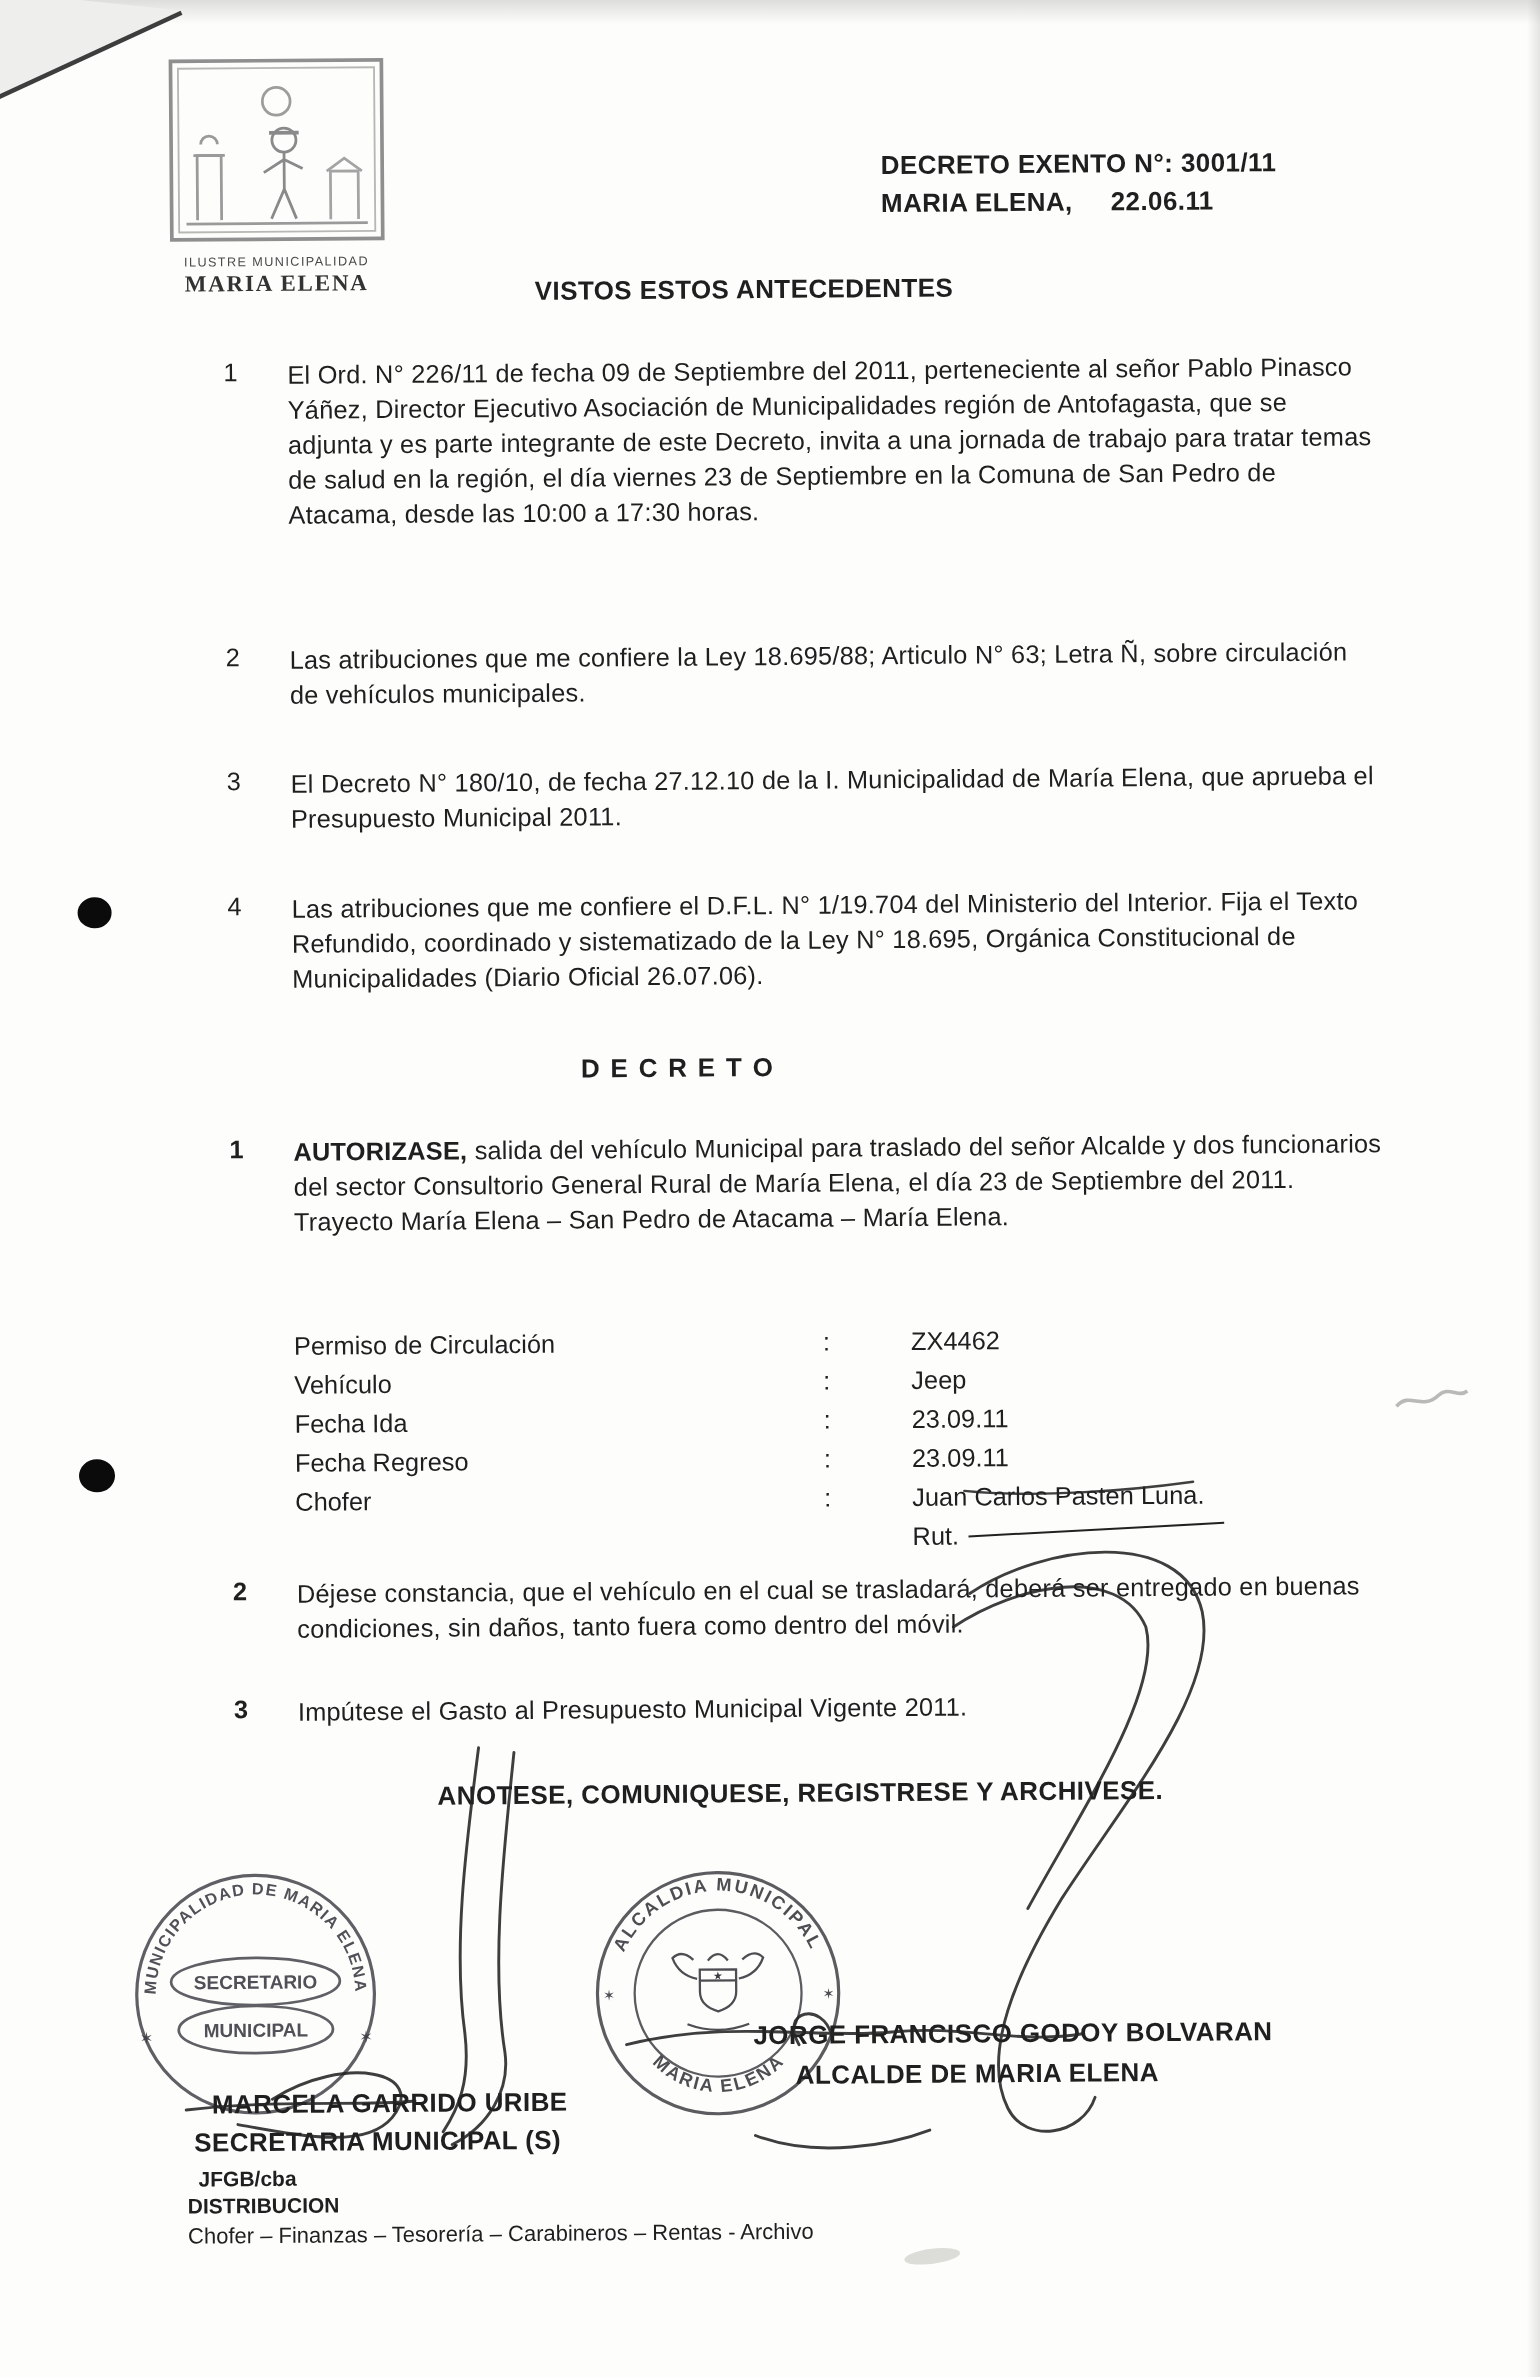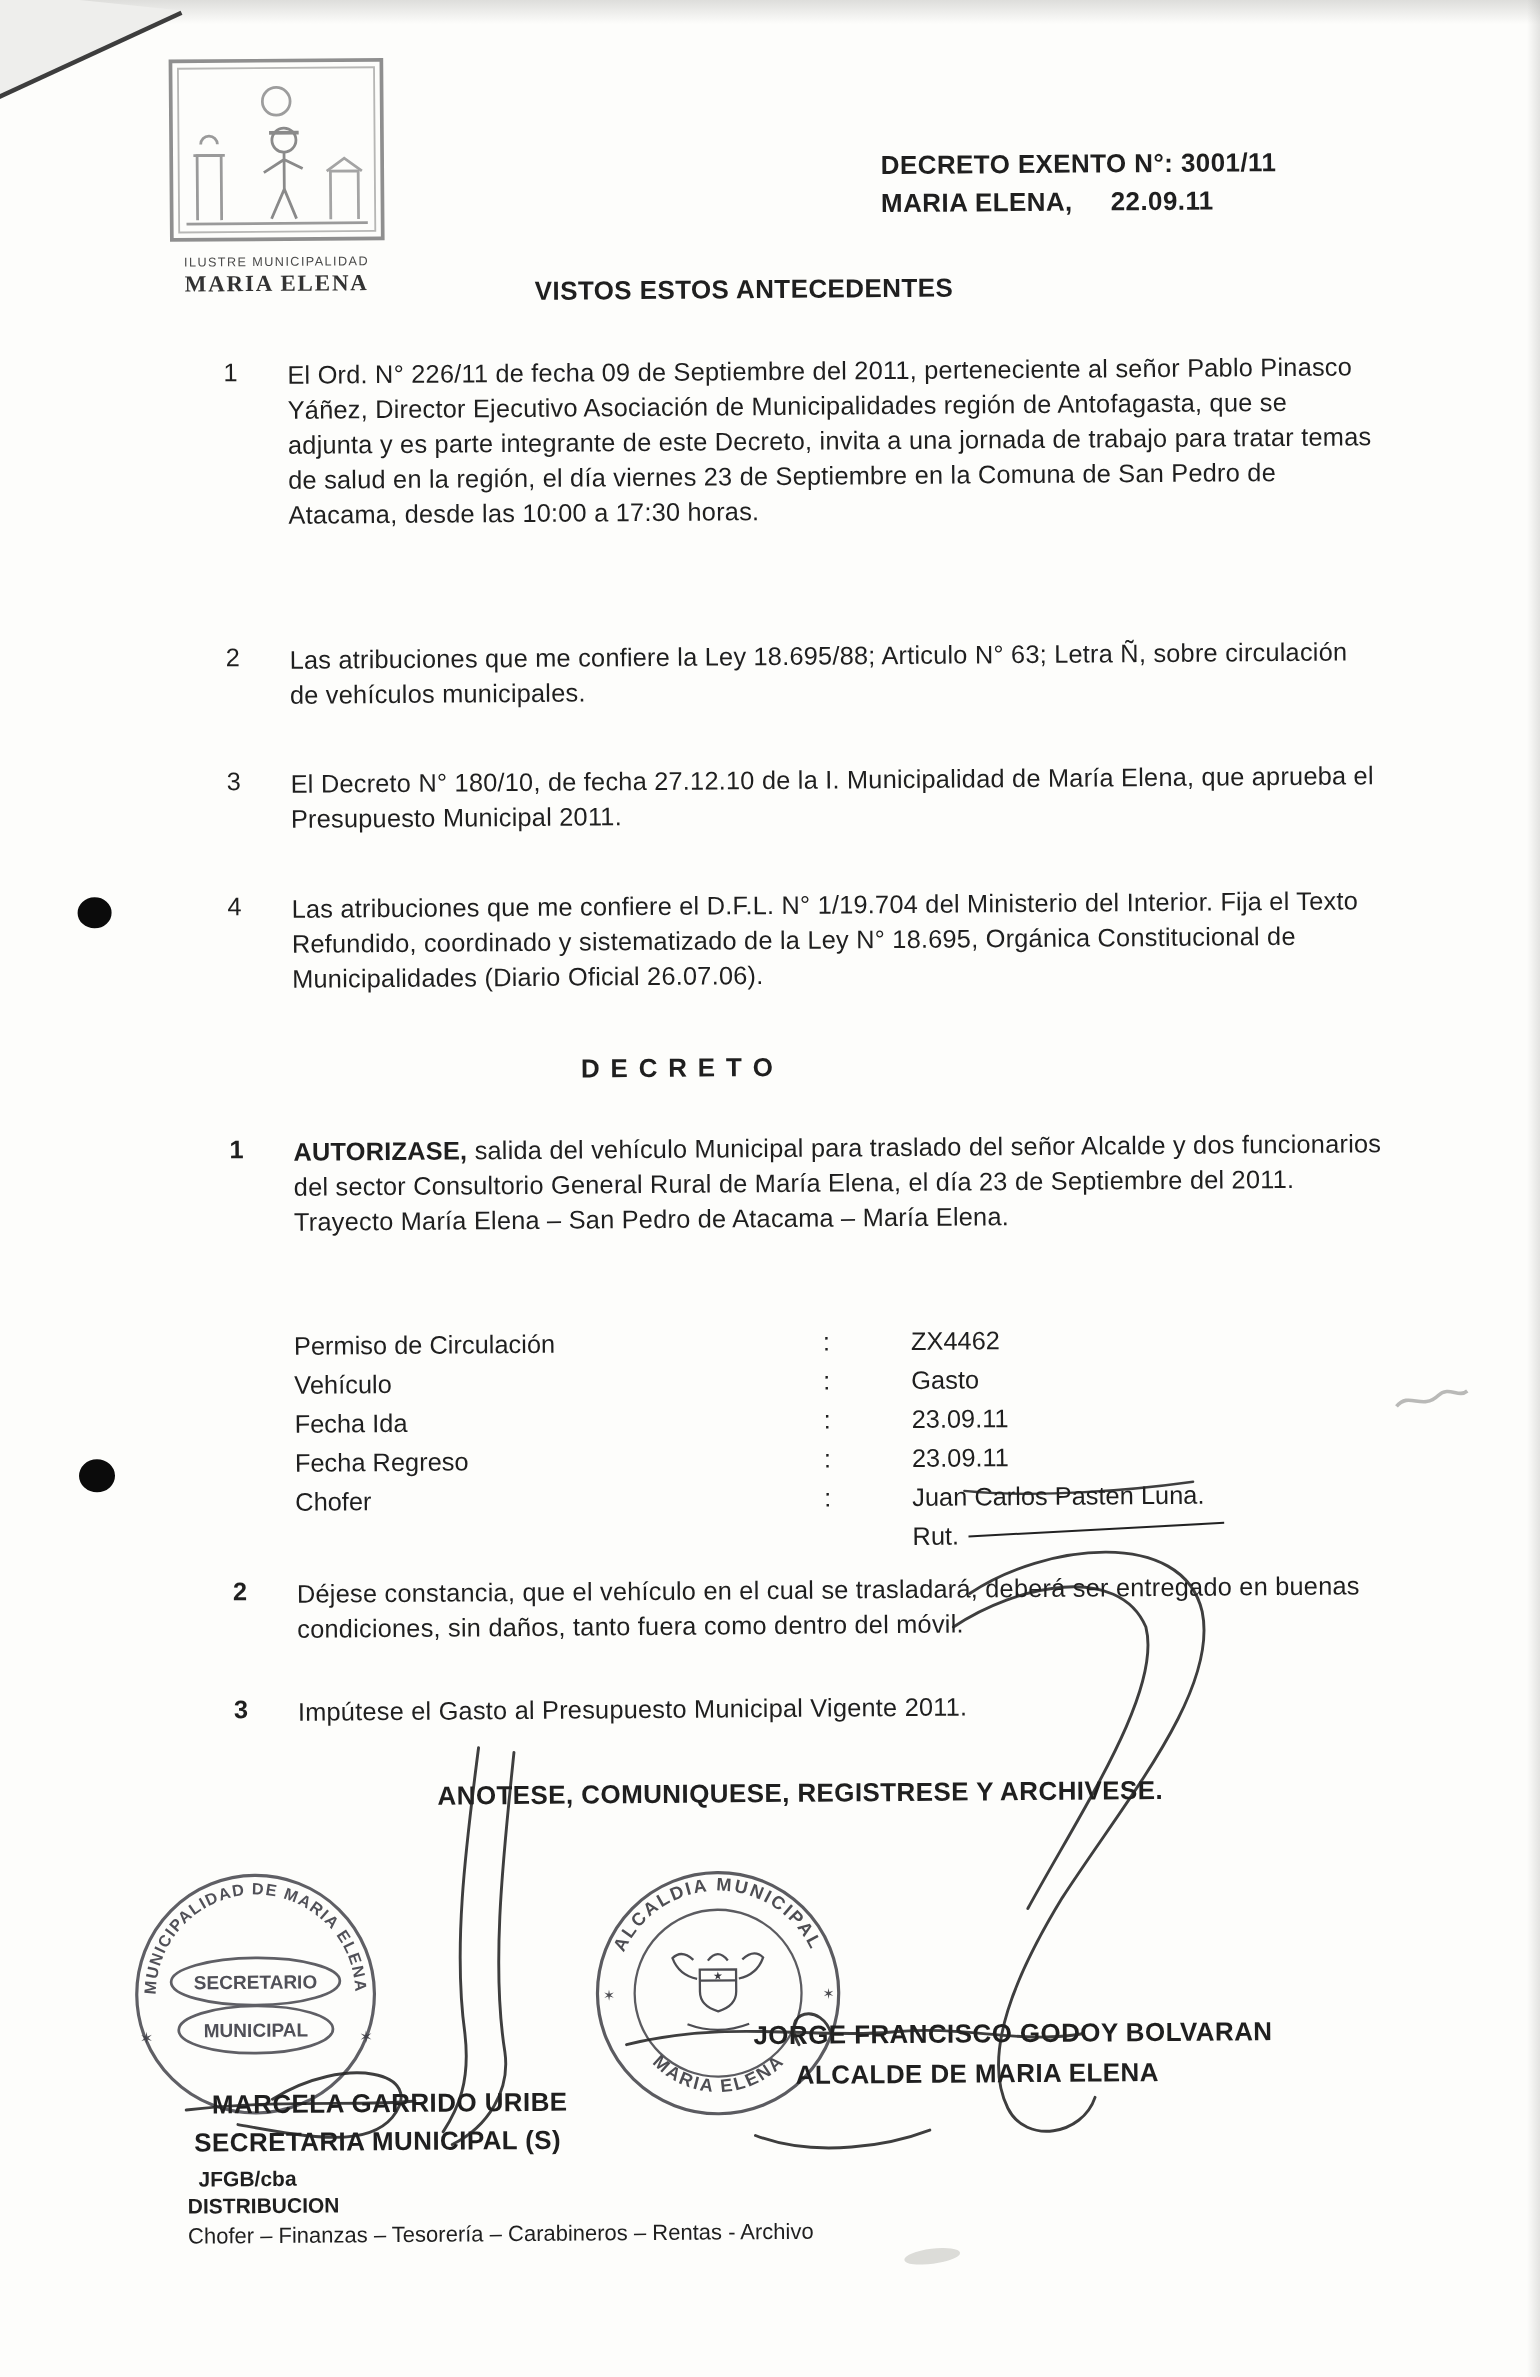--- a/index.html
+++ b/index.html
@@ -65,21 +65,21 @@
       <path d="M178 178 v-52 h30 v52" fill="none" stroke="#a4a4a4" stroke-width="3"></path>
       <path d="M174 126 l19 -14 19 14" fill="none" stroke="#a4a4a4" stroke-width="3"></path>
       <path d="M22 182 h196" stroke="#9a9a9a" stroke-width="3" fill="none"></path>
     </svg>
     <div class="abs caption-top" style="left:147px;top:251px;width:272px;text-align:center">ILUSTRE MUNICIPALIDAD</div>
     <div class="abs caption-main" style="left:147px;top:267px;width:272px;text-align:center">MARIA ELENA</div>
 
     <div class="abs hline" style="left:888px;top:151px">DECRETO EXENTO N°: 3001/11</div>
     <div class="abs" style="left:888px;top:189px;display:flex;gap:38px">
       <span class="hline">MARIA ELENA,</span>
-      <span class="hline">22.09.11</span>
+      <span class="hline">22.06.11</span>
     </div>
 
     <div class="abs hline" style="left:541px;top:274px">VISTOS ESTOS ANTECEDENTES</div>
 
     <div class="item" style="top:354px">
       <div class="num">1</div>
       <div class="txt para">El Ord.  N°  226/11 de fecha 09 de Septiembre  del 2011, perteneciente al señor Pablo Pinasco Yáñez, Director Ejecutivo Asociación de Municipalidades región de Antofagasta,  que se adjunta y es parte integrante de este Decreto, invita a una jornada de trabajo para tratar temas de salud en la región, el día viernes 23 de Septiembre en la Comuna de San Pedro de Atacama, desde las 10:00 a 17:30 horas.</div>
     </div>
     <div class="item" style="top:639px">
       <div class="num">2</div>
@@ -103,21 +103,21 @@
 
     <div class="vtable">
       <div class="vrow">
         <div class="vlabel">Permiso de Circulación</div>
         <div class="vsep">:</div>
         <div class="vval">ZX4462</div>
       </div>
       <div class="vrow">
         <div class="vlabel">Vehículo</div>
         <div class="vsep">:</div>
-        <div class="vval">Gasto</div>
+        <div class="vval">Jeep</div>
       </div>
       <div class="vrow">
         <div class="vlabel">Fecha Ida</div>
         <div class="vsep">:</div>
         <div class="vval">23.09.11</div>
       </div>
       <div class="vrow">
         <div class="vlabel">Fecha Regreso</div>
         <div class="vsep">:</div>
         <div class="vval">23.09.11</div>

